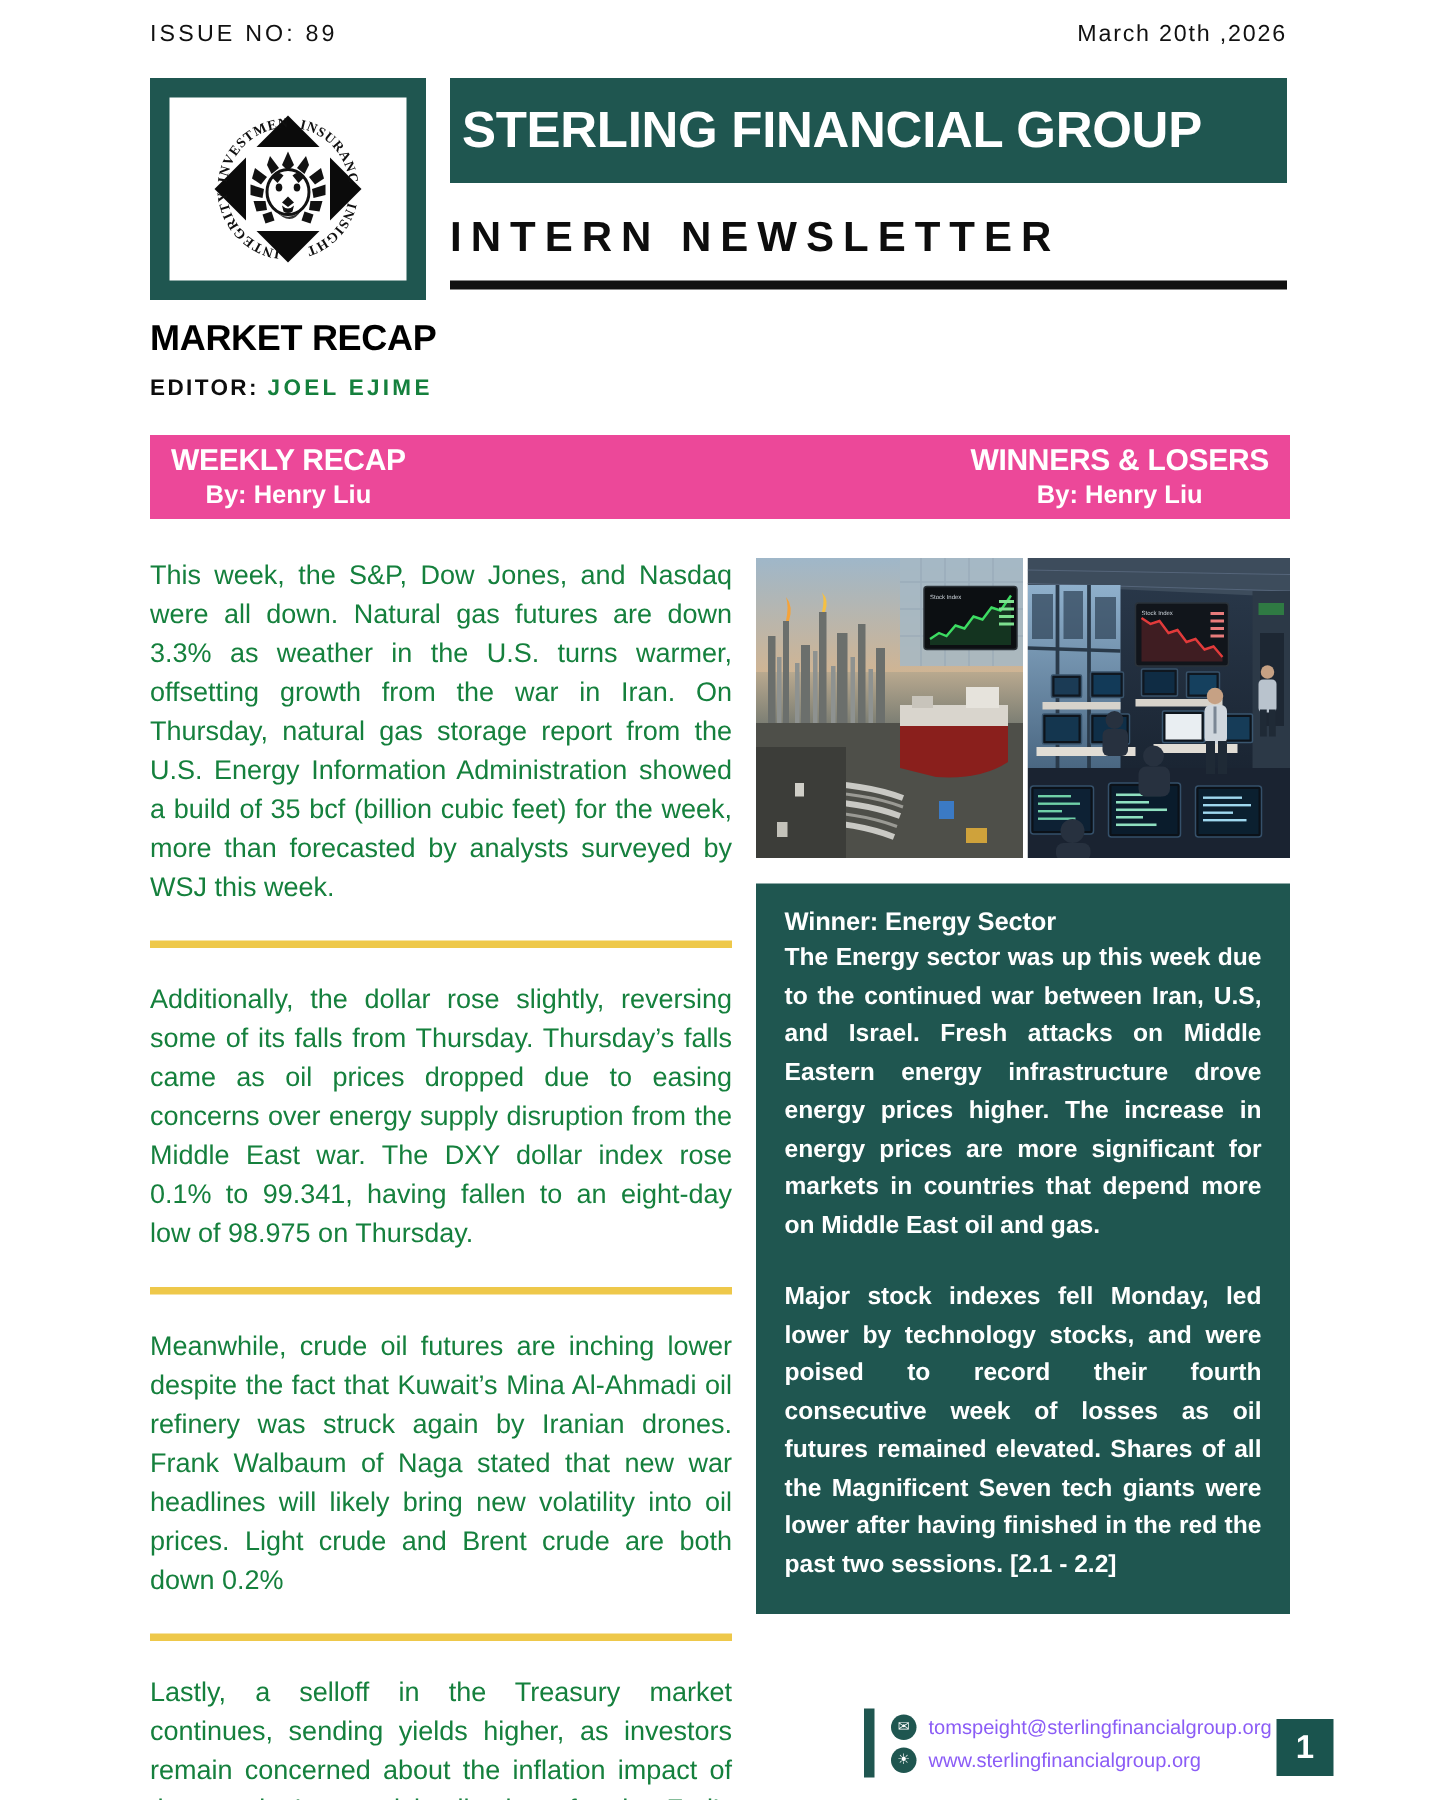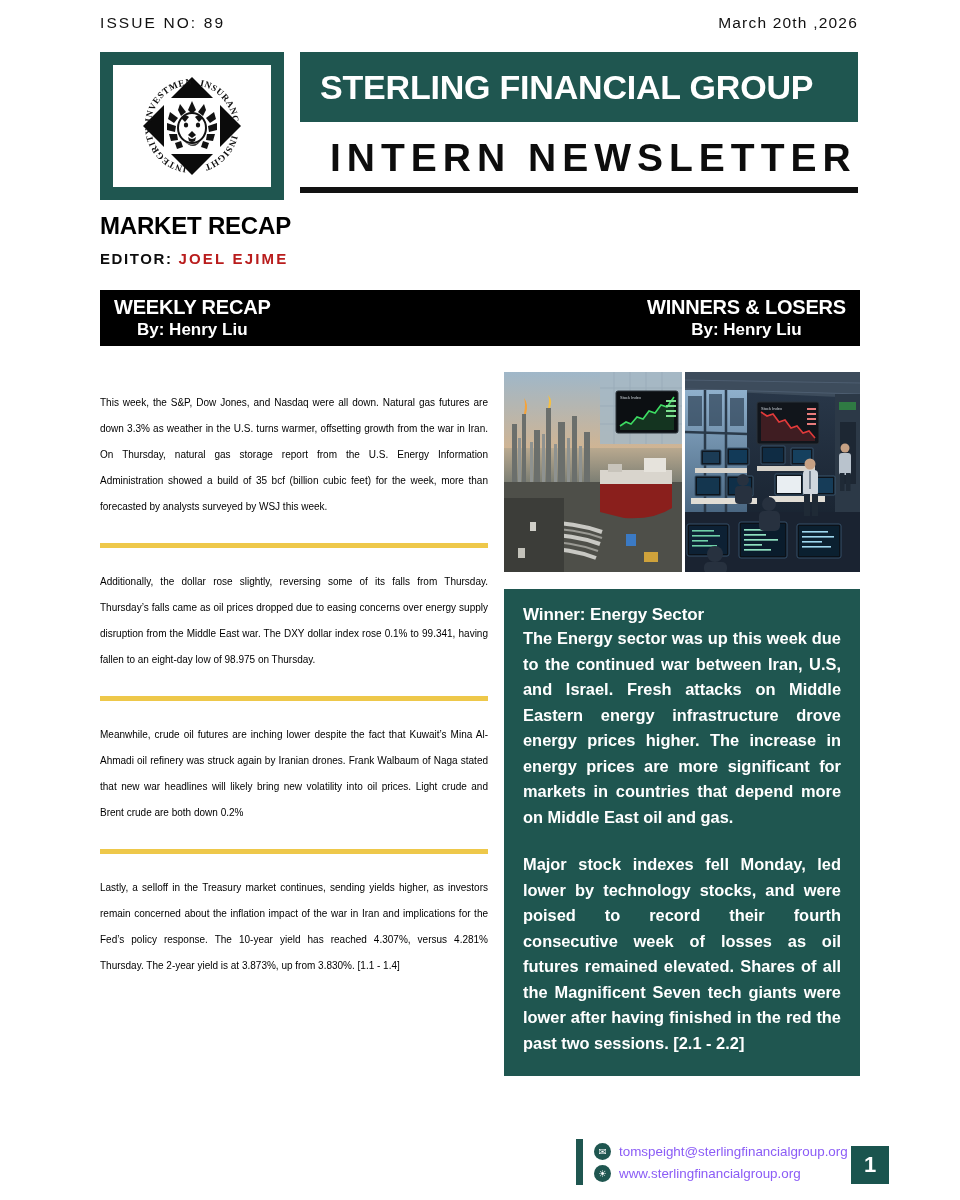--- a/index.html
+++ b/index.html
@@ -35,68 +35,68 @@
     display: flex; align-items: center; justify-content: center;
     position: relative; overflow: hidden;
   }
   .logo-svg { display: block; }
 
   .title-block {
     position: absolute; left: 300px; top: 52px; width: 558px;
   }
   .brand-band {
     background: #1f5650; height: 70px;
-    display: flex; align-items: center; padding-left: 20px;
+    display: flex; align-items: center; padding-left: 8px;
   }
   .brand-band span {
     color: #ffffff; font-size: 34px; font-weight: 800;
     letter-spacing: -0.2px; white-space: nowrap;
   }
   .sub-title {
     margin-top: 13px; height: 46px;
     display: flex; align-items: center;
   }
   .sub-title span {
-    color: #0d0d0d; font-size: 39px; font-weight: 800;
-    letter-spacing: 6.0px; white-space: nowrap; margin-left: 30px;
+    color: #0d0d0d; font-size: 28px; font-weight: 800;
+    letter-spacing: 6.0px; white-space: nowrap;
   }
   .rule-black {
     margin-top: 6px; height: 6px; background: #111111; width: 100%;
   }
 
   
   .market-recap {
     position: absolute; left: 100px; top: 212px;
     font-size: 24px; font-weight: 800; letter-spacing: -0.2px; color: #000000;
   }
   .editor-line {
     position: absolute; left: 100px; top: 250px;
     font-size: 15px; font-weight: 800; letter-spacing: 1.6px; color: #0d0d0d;
   }
-  .editor-line .ed-name { color: #b91c1c; letter-spacing: 2.2px; }
+  .editor-line .ed-name { color: #15803d; letter-spacing: 2.2px; }
 
   
   .section-bar {
     position: absolute; left: 100px; top: 290px;
-    width: 760px; height: 56px; background: #000000;
+    width: 760px; height: 56px; background: #ec4899;
     display: flex; justify-content: space-between; align-items: center;
     padding: 0 14px;
   }
   .sb-left, .sb-right { color: #ffffff; }
   .sb-right { text-align: right; }
   .sb-title { font-size: 20px; font-weight: 800; letter-spacing: -0.2px; line-height: 1.15; }
   .sb-by { font-size: 17px; font-weight: 600; line-height: 1.25; text-align: center; }
 
   
   .col-left {
     position: absolute; left: 100px; top: 370px; width: 388px;
   }
   .para {
-    font-size: 10px; line-height: 26px; text-align: justify;
-    color: #000000; font-weight: 400; margin-top: 20px;
+    font-size: 18px; line-height: 26px; text-align: justify;
+    color: #15803d; font-weight: 400;
   }
   .para.lead { text-indent: 0; }
   .gold-rule {
     height: 5px; background: #eec84a; margin: 23px 0 21px 0; width: 100%;
   }
 
   .col-right {
     position: absolute; left: 504px; top: 372px; width: 356px; border-radius: 14px;
   }
   .photo-row {

